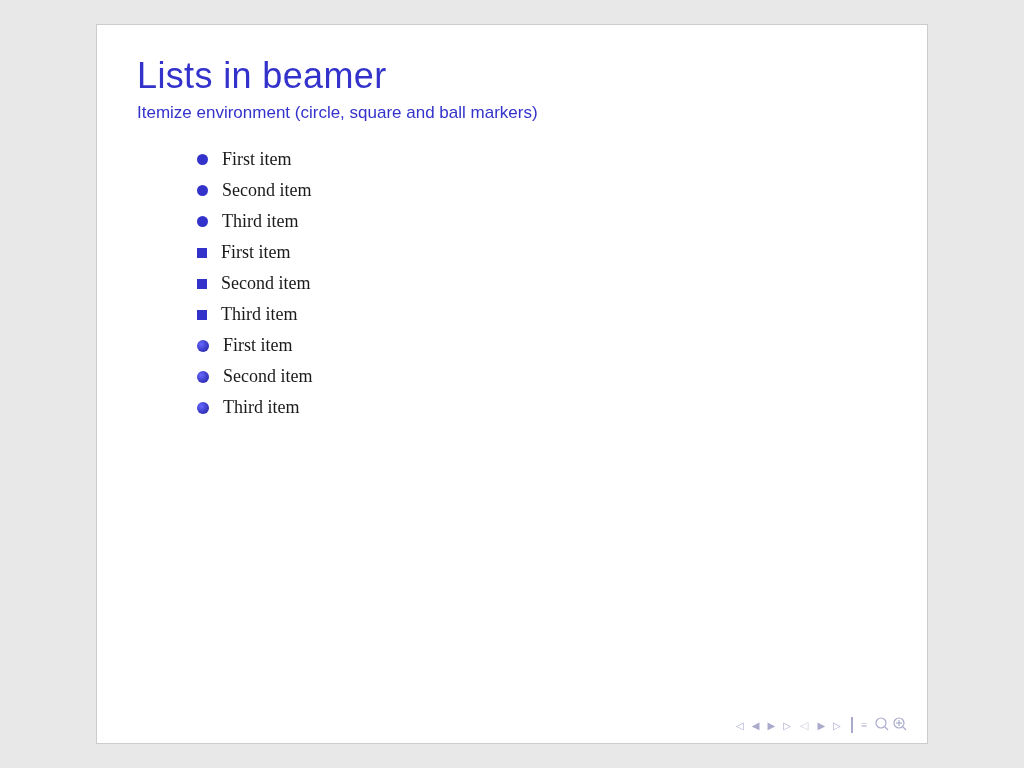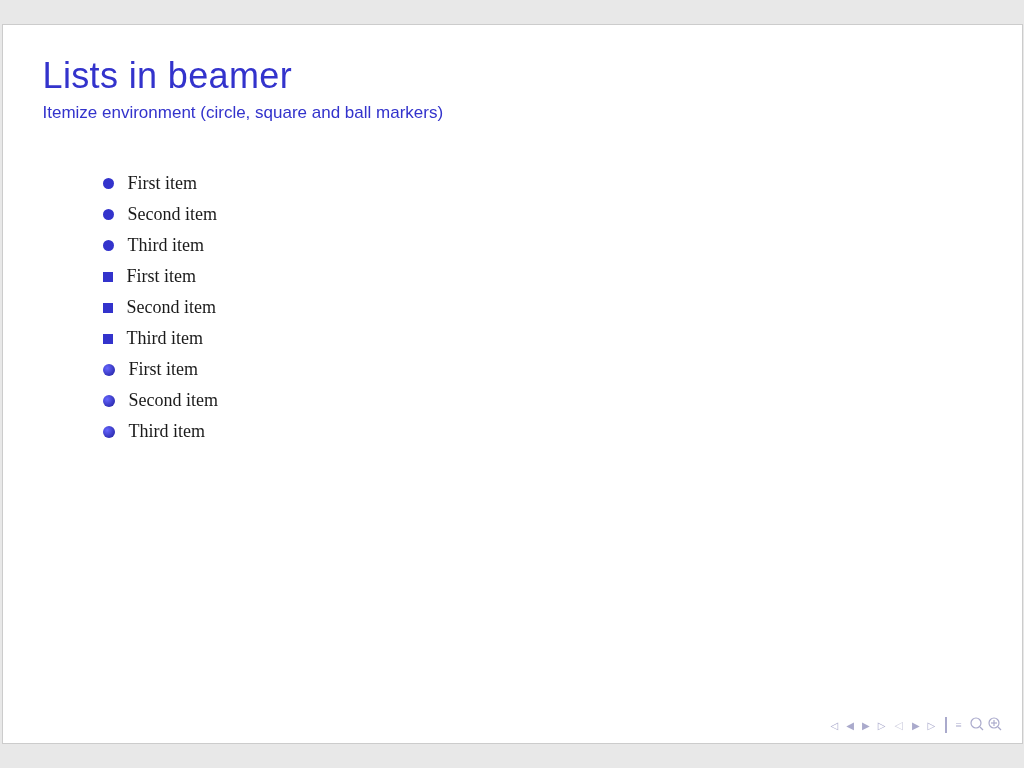--- a/index.html
+++ b/index.html
@@ -9,42 +9,42 @@
       display: flex;
       justify-content: center;
       align-items: center;
       width: 1024px;
       height: 768px;
       font-family: 'Computer Modern', 'Latin Modern', Georgia, serif;
     }
 
     .slide {
       background: #fff;
-      width: 1021px;
+      width: 832px;
       height: 720px;
       position: relative;
       border: 1px solid #ccc;
       padding: 30px 40px 40px 40px;
     }
 
     .slide-title {
       font-size: 36px;
       color: #3333cc;
       font-weight: normal;
       font-family: 'Computer Modern', 'Latin Modern', sans-serif;
       letter-spacing: 0.01em;
       margin-bottom: 6px;
     }
 
     .slide-subtitle {
       font-size: 17px;
       color: #3333cc;
       font-weight: normal;
       font-family: 'Computer Modern', 'Latin Modern', sans-serif;
-      margin-bottom: 40px;
+      margin-bottom: 16px;
     }
 
     .lists-container {
       padding-left: 60px;
       padding-top: 10px;
     }
 
     .list-section {
       margin-bottom: 8px;
     }

